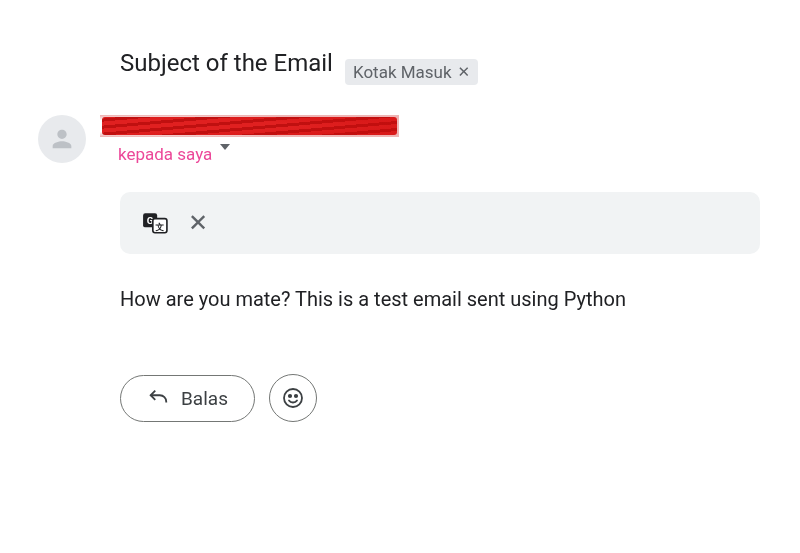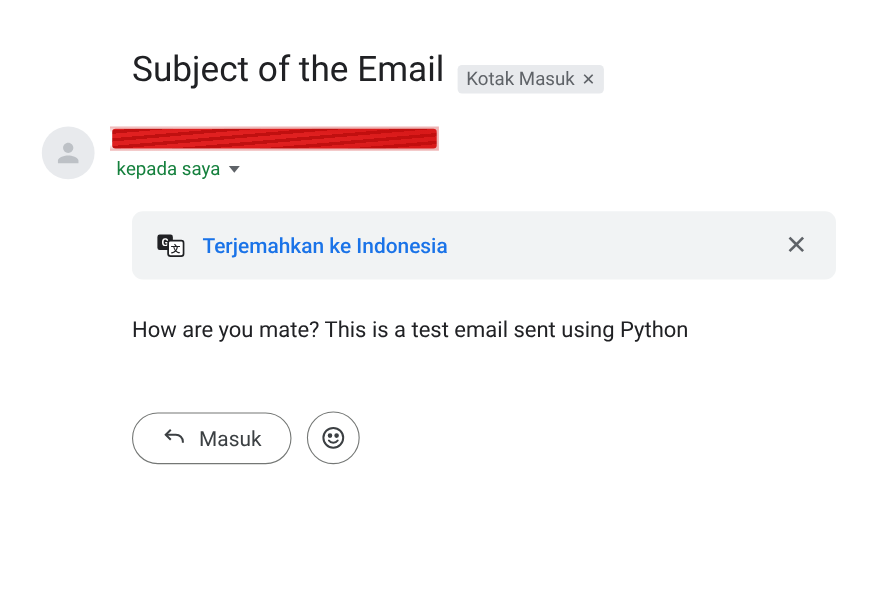--- a/index.html
+++ b/index.html
@@ -15,21 +15,21 @@
       padding: 40px 40px 0 20px;
     }
     .header-row {
       display: flex;
       align-items: center;
       gap: 12px;
       margin-left: 100px;
       margin-bottom: 30px;
     }
     .subject {
-      font-size: 32px;
+      font-size: 24px;
       font-weight: 400;
       color: #202124;
     }
     .label-chip {
       display: inline-flex;
       align-items: center;
       background: #e8eaed;
       color: #5f6368;
       font-size: 17px;
       padding: 3px 8px;
@@ -90,25 +90,26 @@
       z-index: 1;
     }
     .redaction::after {
       content: '';
       position: absolute;
       inset: -2px;
       background: radial-gradient(ellipse at 20% 50%, transparent 40%, rgba(200,10,10,0.3) 70%);
     }
     .recipient-row {
       display: flex;
-      align-items: center;
+      align-items: flex-start;
       gap: 4px;
-      color: #15803d;
+      color: #ec4899;
       font-size: 17px;
       margin-top: 6px;
+      margin-left: 12px;
     }
     .dropdown-caret {
       width: 0;
       height: 0;
       border-left: 5px solid transparent;
       border-right: 5px solid transparent;
       border-top: 6px solid #5f6368;
       margin-left: 4px;
     }
     .content-area {
@@ -217,33 +218,32 @@
 </div>
 
 <div class="content-area">
   <div class="translate-bar">
     <svg class="translate-icon" viewBox="0 0 24 24">
       <rect x="1" y="3" width="13" height="13" rx="2" fill="#202124"></rect>
       <text x="7.5" y="13" font-size="9" fill="#fff" text-anchor="middle" font-weight="bold">G</text>
       <rect x="10" y="8" width="13" height="13" rx="2" fill="#fff" stroke="#202124" stroke-width="1.5"></rect>
       <text x="16.5" y="18" font-size="8" fill="#202124" text-anchor="middle" font-weight="bold">文</text>
     </svg>
-    <span class="translate-text">Terjemahkan ke Indonesia</span>
     <span class="close-x">✕</span>
   </div>
 
   <div class="email-body">How are you mate? This is a test email sent using Python</div>
 
   <div class="action-row">
     <button class="action-btn">
       <svg viewBox="0 0 24 24" fill="none" stroke-width="2">
         <path d="M9 14l-5-5 5-5"></path>
         <path d="M4 9h10c4 0 7 3 7 7v1"></path>
       </svg>
-      <span>Masuk</span>
+      <span>Balas</span>
     </button>
     <button class="emoji-btn">
       <svg viewBox="0 0 24 24" fill="none" stroke="#3c4043" stroke-width="1.8">
         <circle cx="12" cy="12" r="9"></circle>
         <circle cx="9" cy="10" r="1.2" fill="#3c4043"></circle>
         <circle cx="15" cy="10" r="1.2" fill="#3c4043"></circle>
         <path d="M8 14.5c1 1.5 2.5 2 4 2s3-.5 4-2" stroke-linecap="round"></path>
       </svg>
     </button>
   </div>

